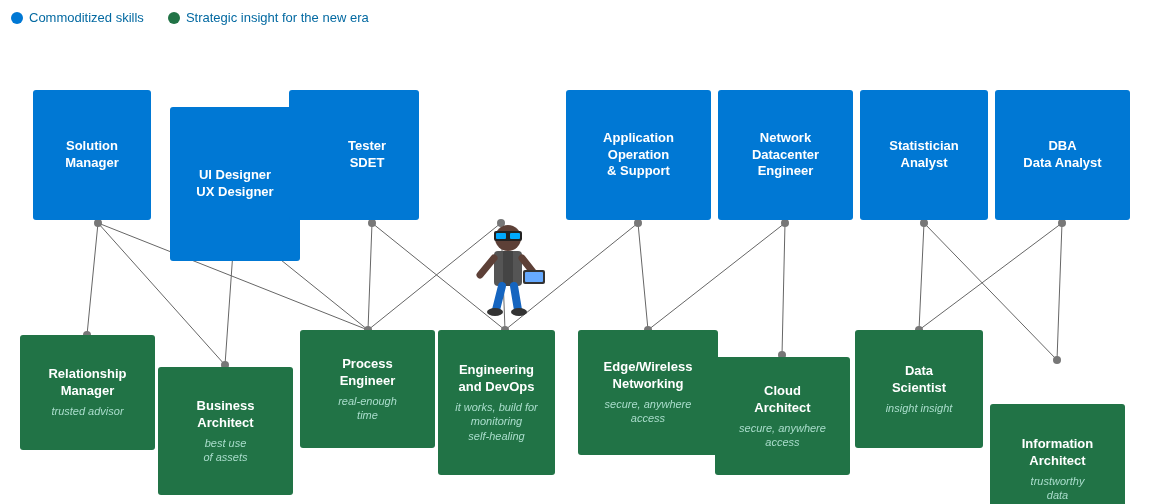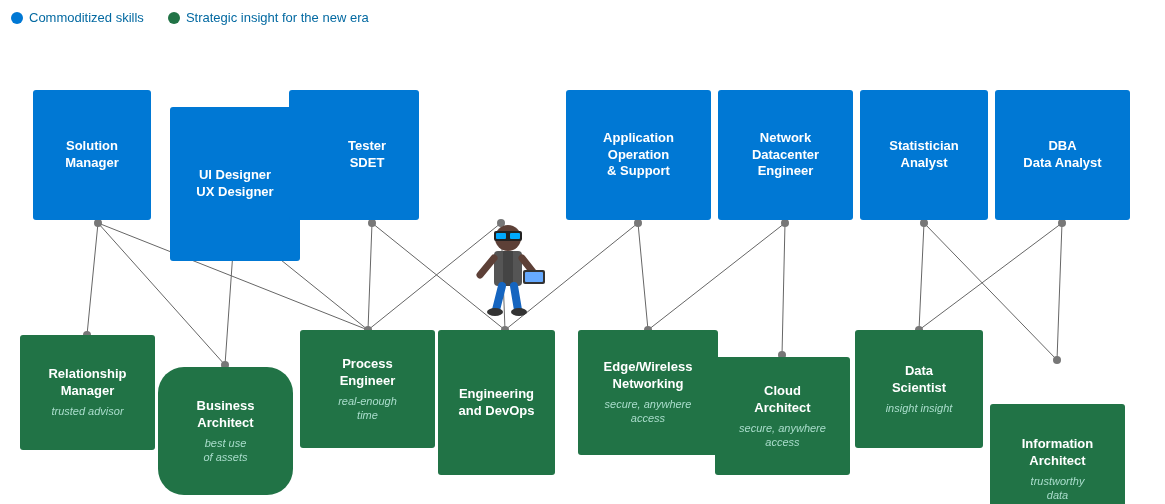--- a/index.html
+++ b/index.html
@@ -212,32 +212,33 @@
       <ellipse cx="27" cy="92" rx="8" ry="4" fill="#333"></ellipse>
       <ellipse cx="51" cy="92" rx="8" ry="4" fill="#333"></ellipse>
     </svg>
   </div>
 
   <div class="role-box green" style="left:20px; top:300px; width:135px; height:115px;align-items:center;">
     <span>Relationship<br>Manager</span>
     <span class="subtitle">trusted advisor</span>
   </div>
 
-  <div class="role-box green" style="left:158px; top:332px; width:135px; height:128px;border-radius:26px;">
+  <div class="role-box green" style="left:158px; top:332px; width:135px; height:128px;">
     <span>Business<br>Architect</span>
     <span class="subtitle">best use<br>of assets</span>
   </div>
 
   <div class="role-box green" style="left:300px; top:295px; width:135px; height:118px;">
     <span>Process<br>Engineer</span>
     <span class="subtitle">real-enough<br>time</span>
   </div>
 
   <div class="role-box green" style="left:438px; top:295px; width:117px; height:145px;">
     <span>Engineering<br>and DevOps</span>
+    <span class="subtitle">it works, build for<br>monitoring<br>self-healing</span>
   </div>
 
   <div class="role-box green" style="left:578px; top:295px; width:140px; height:125px;">
     <span>Edge/Wireless<br>Networking</span>
     <span class="subtitle">secure, anywhere<br>access</span>
   </div>
 
   <div class="role-box green" style="left:715px; top:322px; width:135px; height:118px;">
     <span>Cloud<br>Architect</span>
     <span class="subtitle">secure, anywhere<br>access</span>

